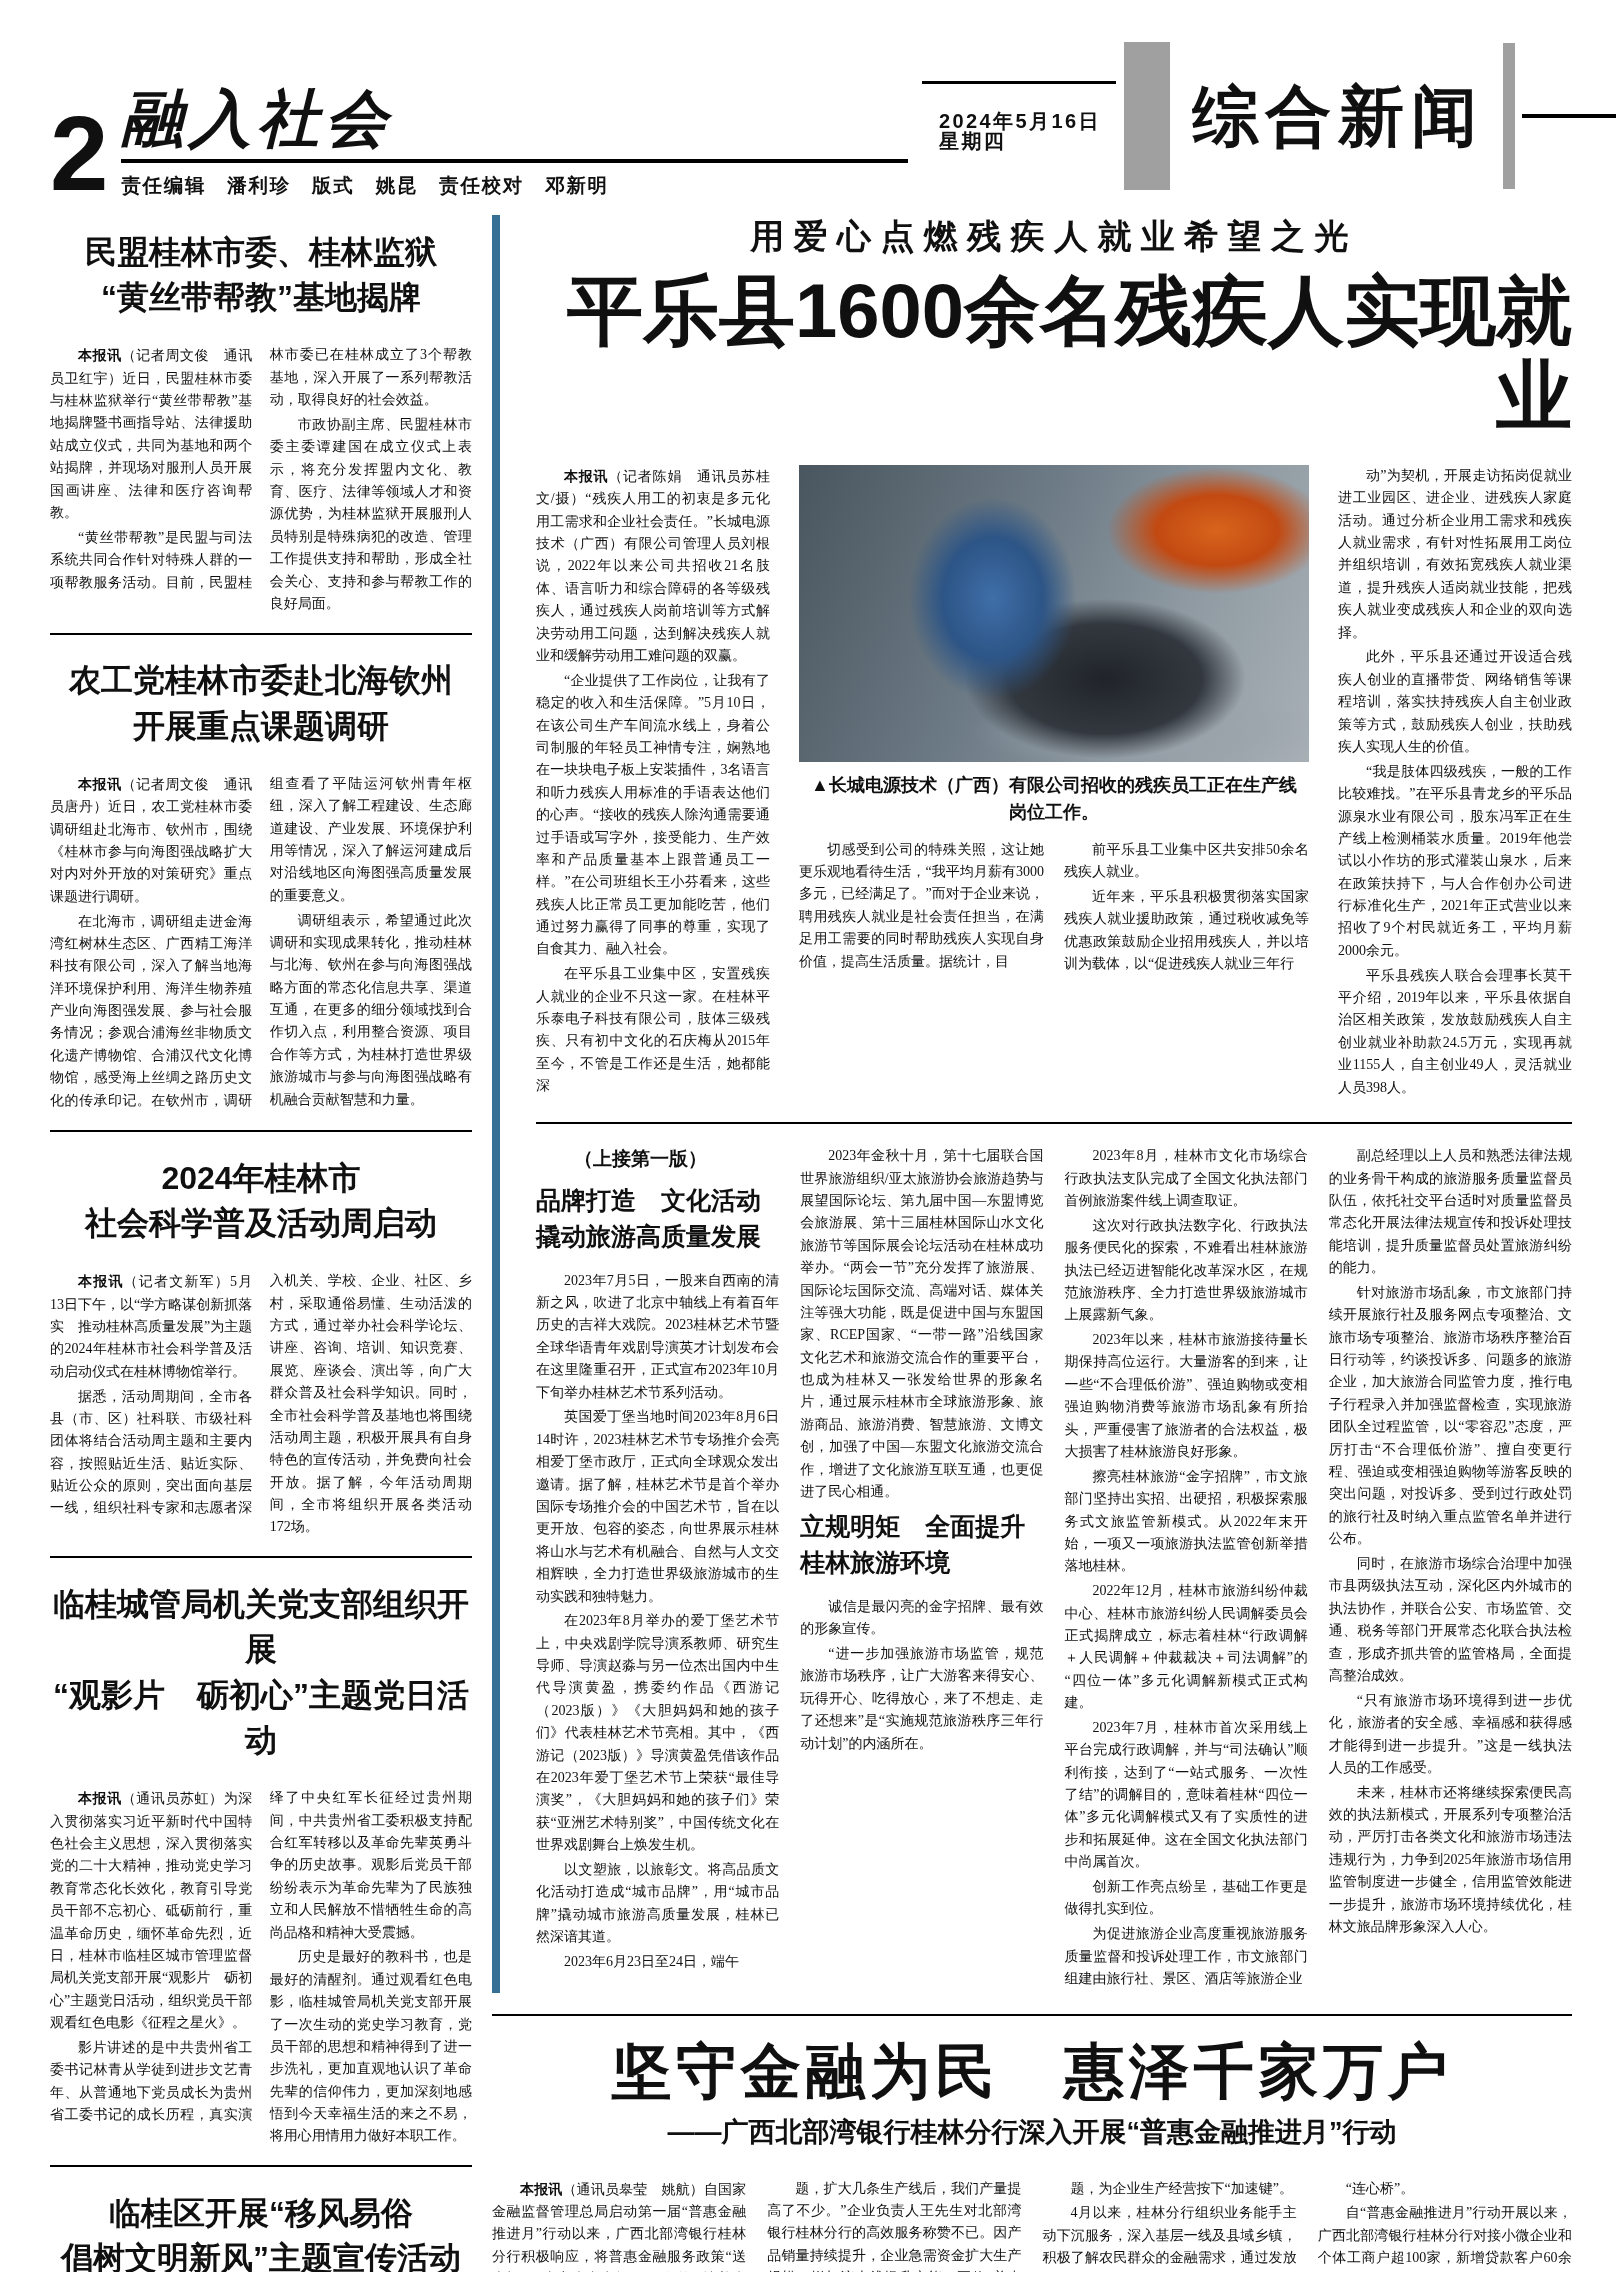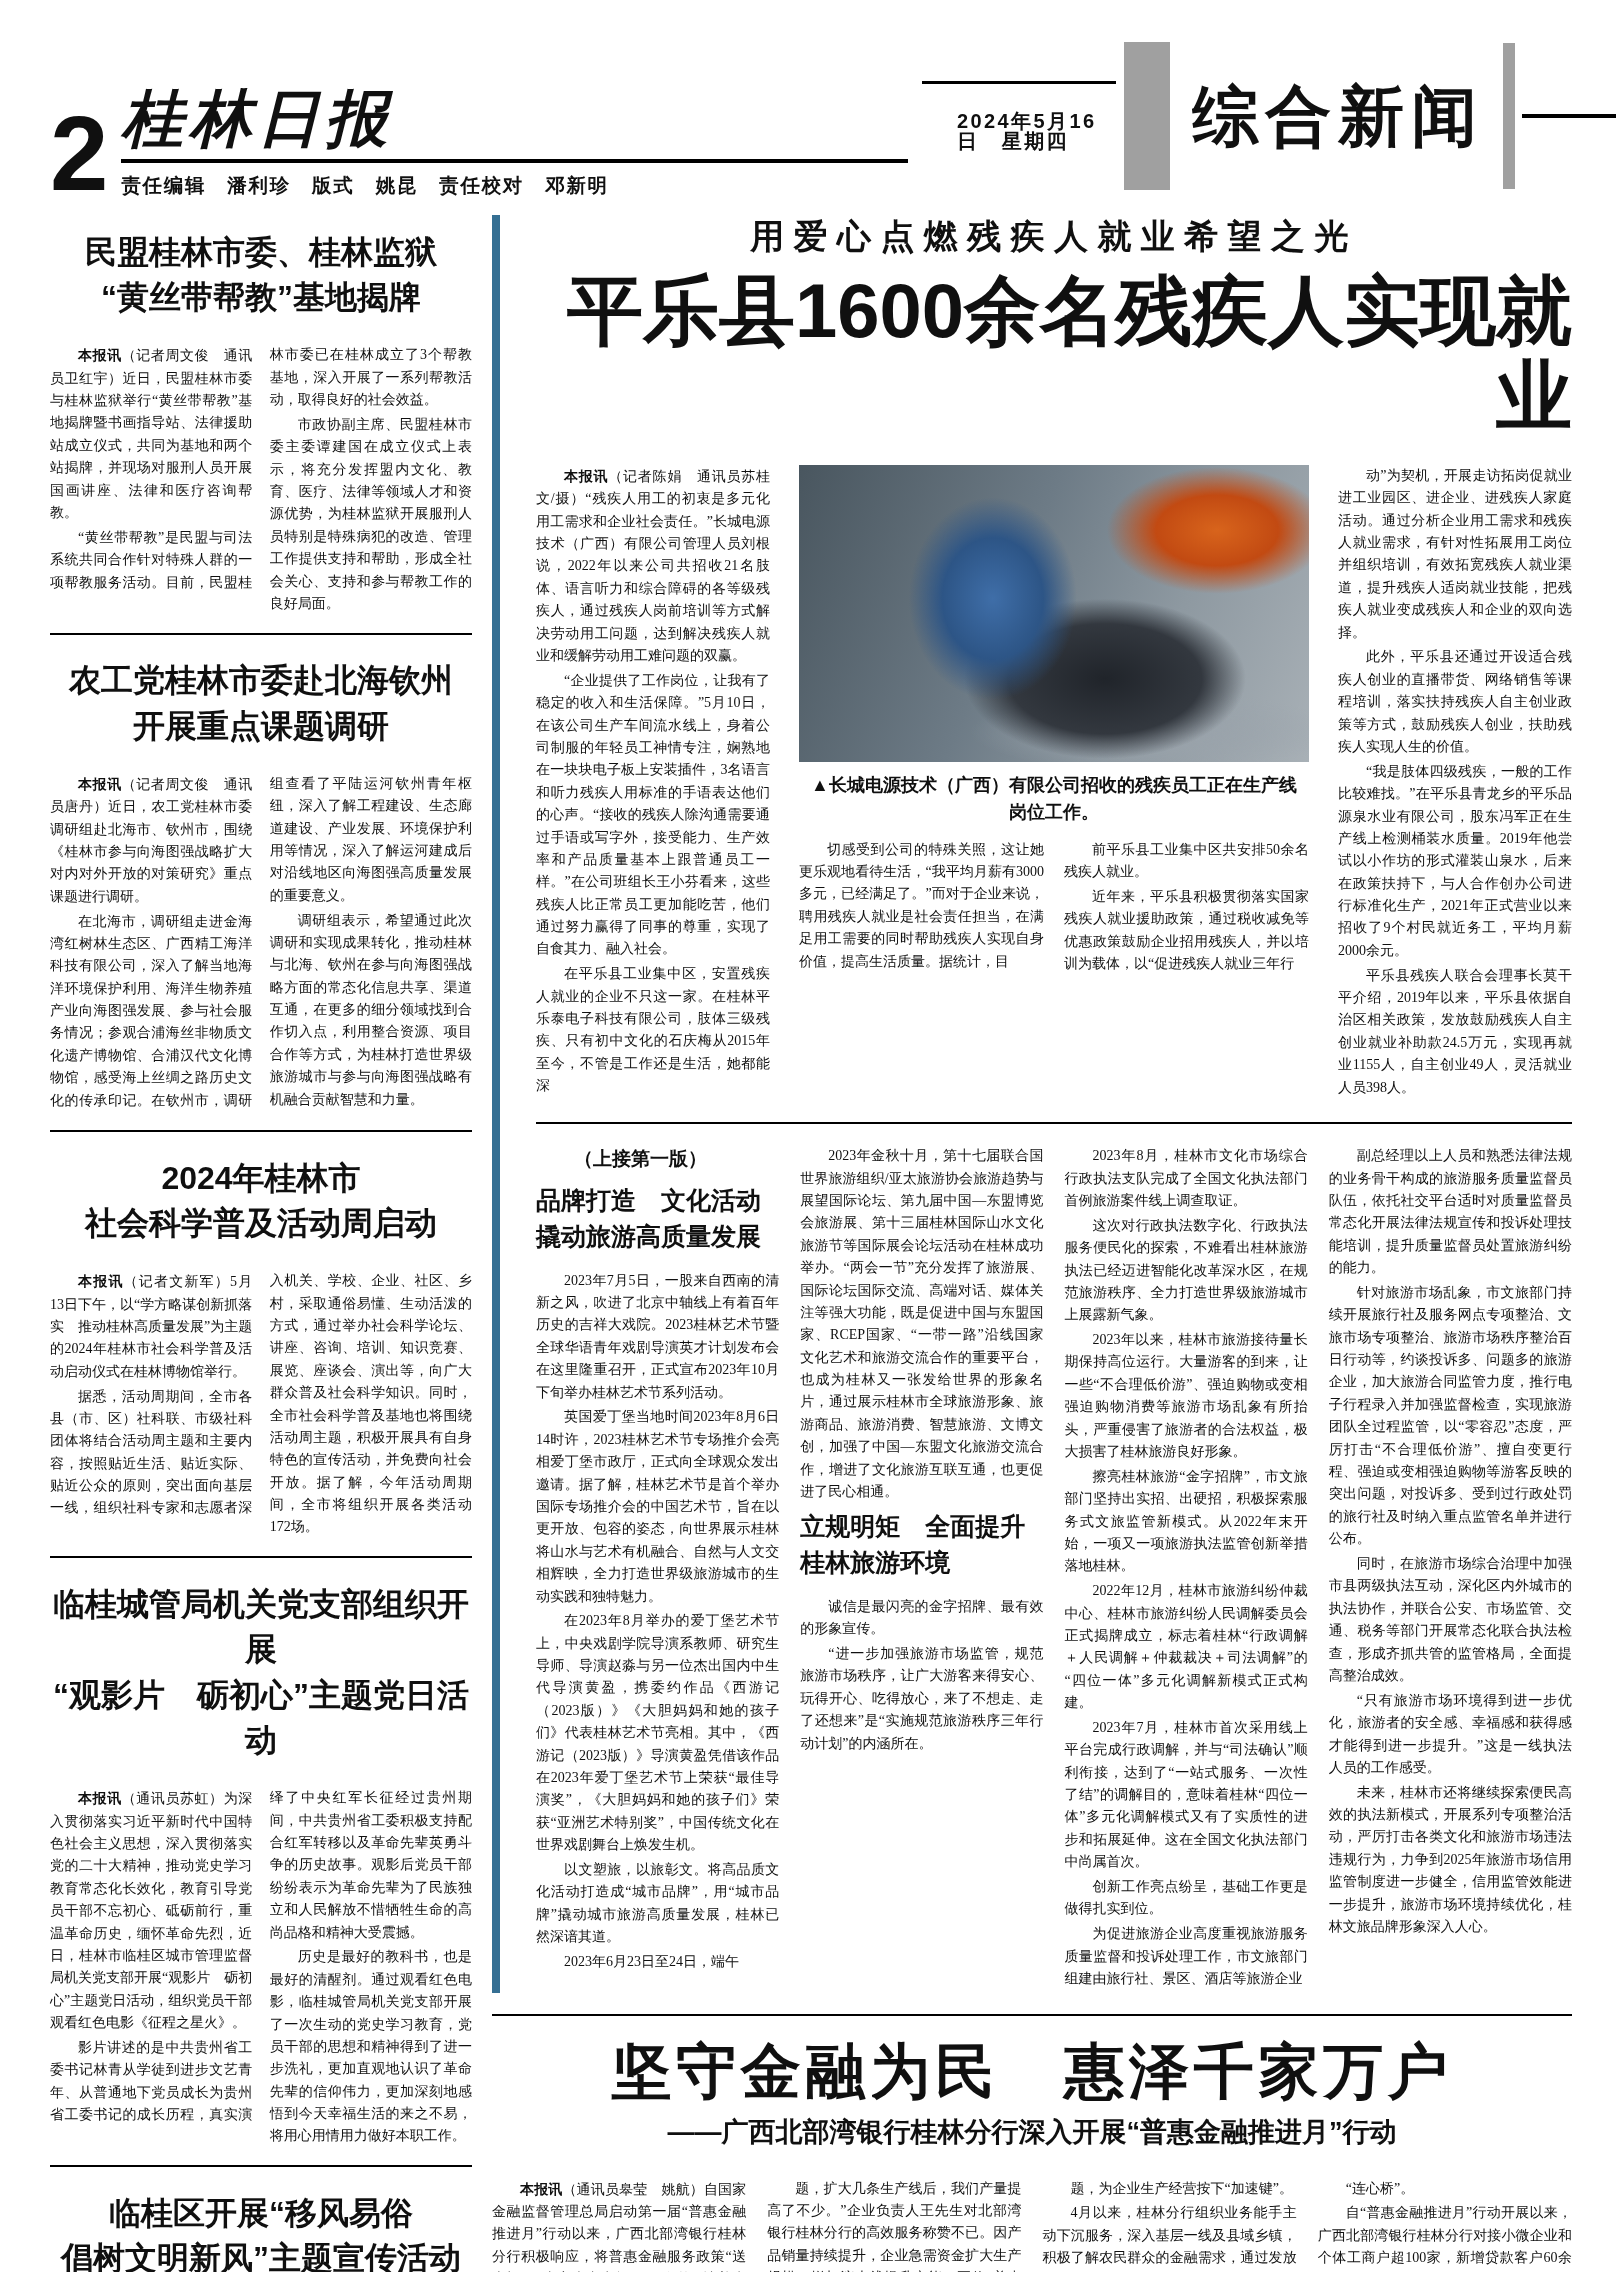--- a/index.html
+++ b/index.html
@@ -13,21 +13,21 @@
   .h-left{ display:flex; gap:16.5px; align-items:flex-end; width:858px; flex:none; }
   .pagenum{ font:900 105px/0.82 "Liberation Sans",sans-serif; letter-spacing:-3.5px; }
   .mast-wrap{ flex:1; }
   .masthead{ font-family:"DejaVu Serif",serif; font-size:62px; line-height:1; font-weight:bold;
              font-style:italic; letter-spacing:5.9px; }
   .mast-rule{ height:4.1px; background:#000; margin:9.4px 0 10.6px; }
   .staff{ font:bold 19.4px/1.2 "Liberation Sans",sans-serif; letter-spacing:1.8px; }
   .h-right{ flex:1; height:162px; display:flex; align-items:center; margin-left:14px; }
   .hline{ height:3.5px; background:#000; }
   .line-date{ flex:1; display:flex; flex-direction:column; min-width:194px; }
-  .line-date .date{ font:bold 20px/1 "Liberation Sans",sans-serif; margin:27px 0 0 35px; letter-spacing:2.4px; }
+  .line-date .date{ font:bold 20px/1 "Liberation Sans",sans-serif; margin:27px 0 0 17px; letter-spacing:2.4px; }
   .gray-block{ width:46px; height:148px; background:var(--gray); margin:0 22px 0 8.2px; flex:none; }
   .section-title{ font:900 66px/1 "Liberation Sans",sans-serif; letter-spacing:7px; margin:0; white-space:nowrap; }
   .gray-bar{ width:11.8px; height:146px; background:var(--gray); margin-left:19px; flex:none; }
   .hline.short{ width:94px; margin-left:7px; flex:none; }
 
   
   .para{ font-size:14px; line-height:1.6; text-align:justify; text-indent:2em; margin:0 0 2.4px; }
   .lead-label{ font-family:"Liberation Sans",sans-serif; font-weight:bold; }
   .cont-note{ font-weight:bold; font-size:19px; line-height:1.5; text-indent:2em; margin:0 0 8.2px; }
   .col-subhead{ font:bold 25px/1.45 "Liberation Sans",sans-serif; margin:4.7px 0 15.3px; }
@@ -68,21 +68,21 @@
 </style>
 </head>
 <body>
 
 <div class="sheet">
 
   <div class="header">
     <div class="h-left">
       <div class="pagenum">2</div>
       <div class="mast-wrap">
-        <div class="masthead">桂林日报</div>
+        <div class="masthead">融入社会</div>
         <div class="mast-rule"></div>
         <div class="staff">责任编辑　潘利珍　版式　姚昆　责任校对　邓新明</div>
       </div>
     </div>
     <div class="h-right">
       <div class="line-date">
         <div class="hline"></div>
         <div class="date">2024年5月16日　星期四</div>
       </div>
       <div class="gray-block"></div>

